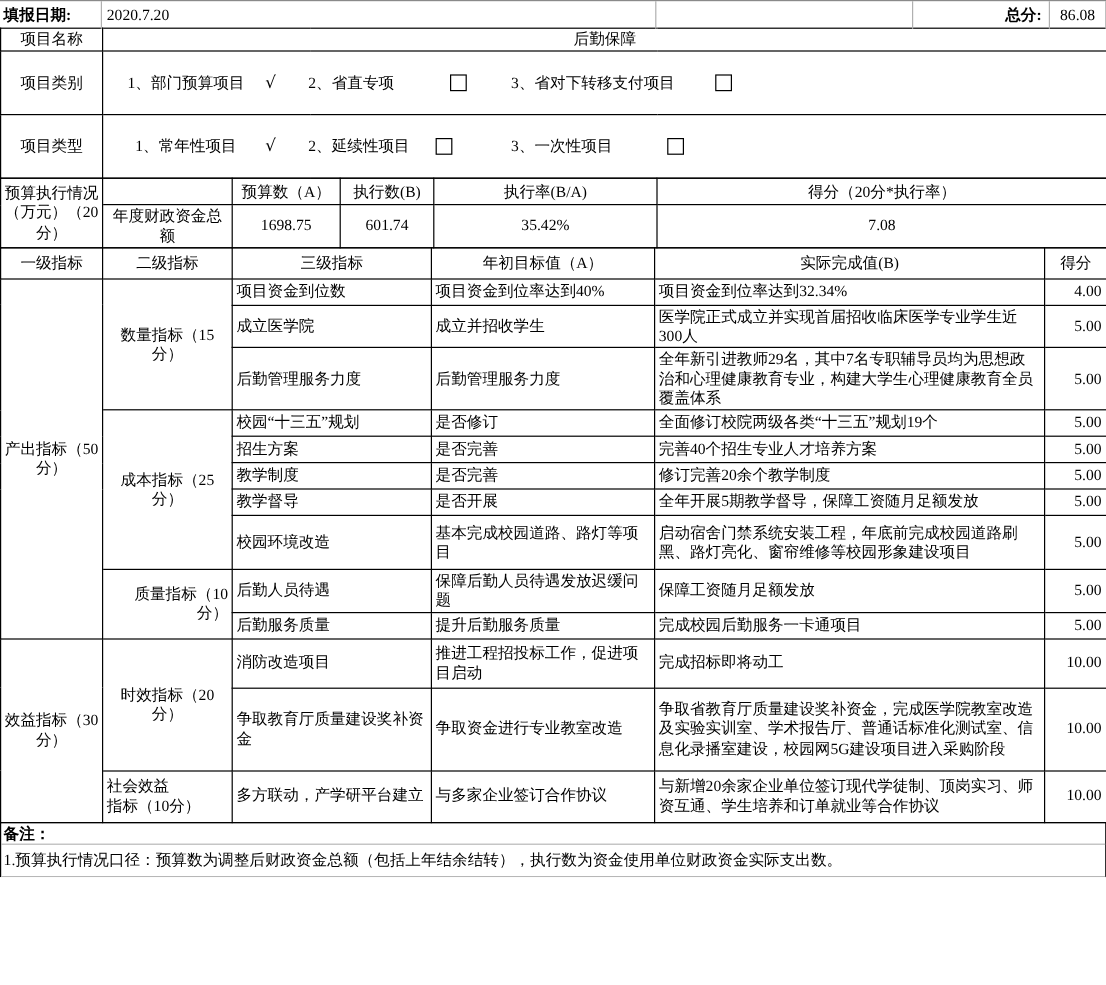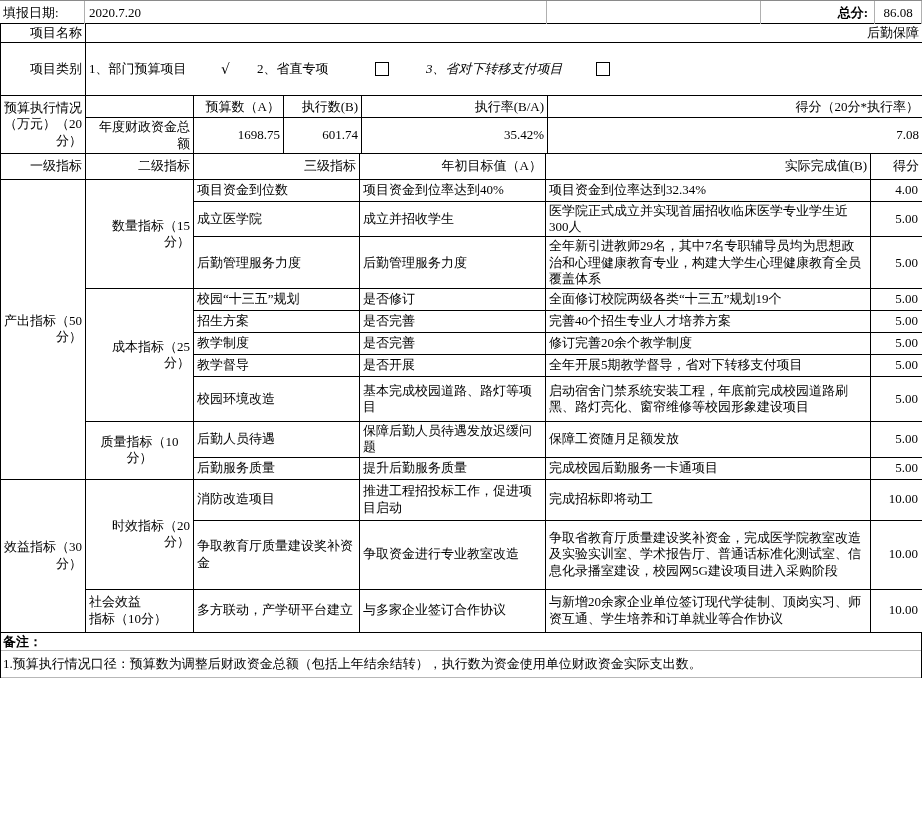--- a/index.html
+++ b/index.html
@@ -5,36 +5,36 @@
   html,body{margin:0;padding:0;background:#fff;}
   body{font-family:"Liberation Serif","DejaVu Serif",serif;color:#000;}
   #sheet{position:relative;width:922px;background:#fff;}
   .titlebar{position:relative;height:19px;display:flex;align-items:center;justify-content:center;}
   .titlebar .t{font-size:14px;font-weight:bold;letter-spacing:1px;}
   .tick{position:absolute;top:0;width:1px;height:6px;background:#9a9a9a;}
   .tick1{left:27px;} .tick2{left:85px;}
   .daterow{display:flex;height:23px;border-top:1px solid #8a8a8a;font-size:13px;}
   .daterow .dc{box-sizing:border-box;border-right:1px solid #b0b0b0;display:flex;align-items:center;}
   .daterow .dc:last-child{border-right:1px solid #b0b0b0;}
-  .dc.w-lab{width:85px;padding-left:3px;}
+  .dc.w-lab{width:85px;padding-left:3px;font-weight:bold;}
   .dc.w-date{width:462px;padding-left:4px;}
   .dc.w-gap{width:214px;}
   .dc.w-total{width:114px;justify-content:flex-end;padding-right:6px;font-weight:bold;}
   .dc.w-score{width:47px;justify-content:center;}
   table{border-collapse:collapse;table-layout:fixed;width:922px;margin-top:-1px;}
   td{box-sizing:border-box;border:1px solid #000;font-size:13px;padding:1px 3px;
      white-space:pre-line;overflow:hidden;line-height:1.25;vertical-align:middle;}
-  .c{text-align:right;}
+  .c{text-align:center;}
   .r{text-align:right;padding-right:4px;}
-  .lbl{text-align:right;}
+  .lbl{text-align:center;}
   .opts{display:flex;align-items:center;}
   .opt-text{display:inline-block;}
-  .wA{width:132px;} .wB{width:118px;} .wC{width:170px;} .wD{width:111px;}
+  .wA{width:132px;text-align:center;} .wB{width:118px;} .wC{width:170px;} .wD{width:111px;}
   .wE{width:106px;} .wF{width:130px;}
-  .gap27{margin-left:27px;} .gap37{margin-left:37px;font-style:italic;} .gap49{margin-left:49px;}
+  .gap27{margin-left:27px;} .gap37{margin-left:37px;} .gap49{margin-left:49px;}
   .box{display:inline-block;width:12px;height:12px;border:1px solid #000;vertical-align:middle;background:#fff;flex:none;}
   .check{display:inline-block;font-size:14px;flex:none;font-family:"DejaVu Sans",sans-serif;}
   .notes{box-sizing:border-box;border-left:1px solid #000;border-right:1px solid #000;border-top:1px solid #000;margin-top:-1px;font-size:13px;}
   .note-row{box-sizing:border-box;border-bottom:1px solid #b7b7b7;padding:3px 2px 3px 2px;line-height:20px;}
   .note-row.hd{padding:1px 2px;line-height:15px;font-weight:bold;}
 </style>
 </head>
 <body>
 
 <div id="sheet">
@@ -62,20 +62,33 @@
     </tr>
     <tr style="height:21px">
       <td class="lbl">项目类别</td>
       <td colspan="3">
         <span class="opts">
           <span class="opt-text wA">1、部门预算项目</span>
           <span class="check">√</span>
           <span class="opt-text wB gap27">2、省直专项</span>
           <span class="box"></span>
           <span class="opt-text wC gap37">3、省对下转移支付项目</span>
+          <span class="box"></span>
+        </span>
+      </td>
+    </tr>
+    <tr style="height:20px">
+      <td class="lbl">项目类型</td>
+      <td colspan="3">
+        <span class="opts">
+          <span class="opt-text wA">1、常年性项目</span>
+          <span class="check">√</span>
+          <span class="opt-text wE gap27">2、延续性项目</span>
+          <span class="box"></span>
+          <span class="opt-text wF gap49">3、一次性项目</span>
           <span class="box"></span>
         </span>
       </td>
     </tr>
   </tbody>
     </table>
 
   <table>
     <colgroup>
         <col style="width:85px">
@@ -163,31 +176,31 @@
     </tr>
     <tr style="height:22px">
       <td>教学制度</td>
       <td>是否完善</td>
       <td>修订完善20余个教学制度</td>
       <td class="r">5.00</td>
     </tr>
     <tr style="height:22px">
       <td>教学督导</td>
       <td>是否开展</td>
-      <td>全年开展5期教学督导，省对下转移支付项目</td>
+      <td>全年开展5期教学督导，保障工资随月足额发放</td>
       <td class="r">5.00</td>
     </tr>
     <tr style="height:45px">
       <td>校园环境改造</td>
       <td>基本完成校园道路、路灯等项目</td>
       <td>启动宿舍门禁系统安装工程，年底前完成校园道路刷黑、路灯亮化、窗帘维修等校园形象建设项目</td>
       <td class="r">5.00</td>
     </tr>
     <tr style="height:35px">
-      <td style="text-align:center" rowspan="2">质量指标（10
+      <td style="text-align:right" rowspan="2">质量指标（10
 分）</td>
       <td>后勤人员待遇</td>
       <td>保障后勤人员待遇发放迟缓问题</td>
       <td>保障工资随月足额发放</td>
       <td class="r">5.00</td>
     </tr>
     <tr style="height:22px">
       <td>后勤服务质量</td>
       <td>提升后勤服务质量</td>
       <td>完成校园后勤服务一卡通项目</td>

